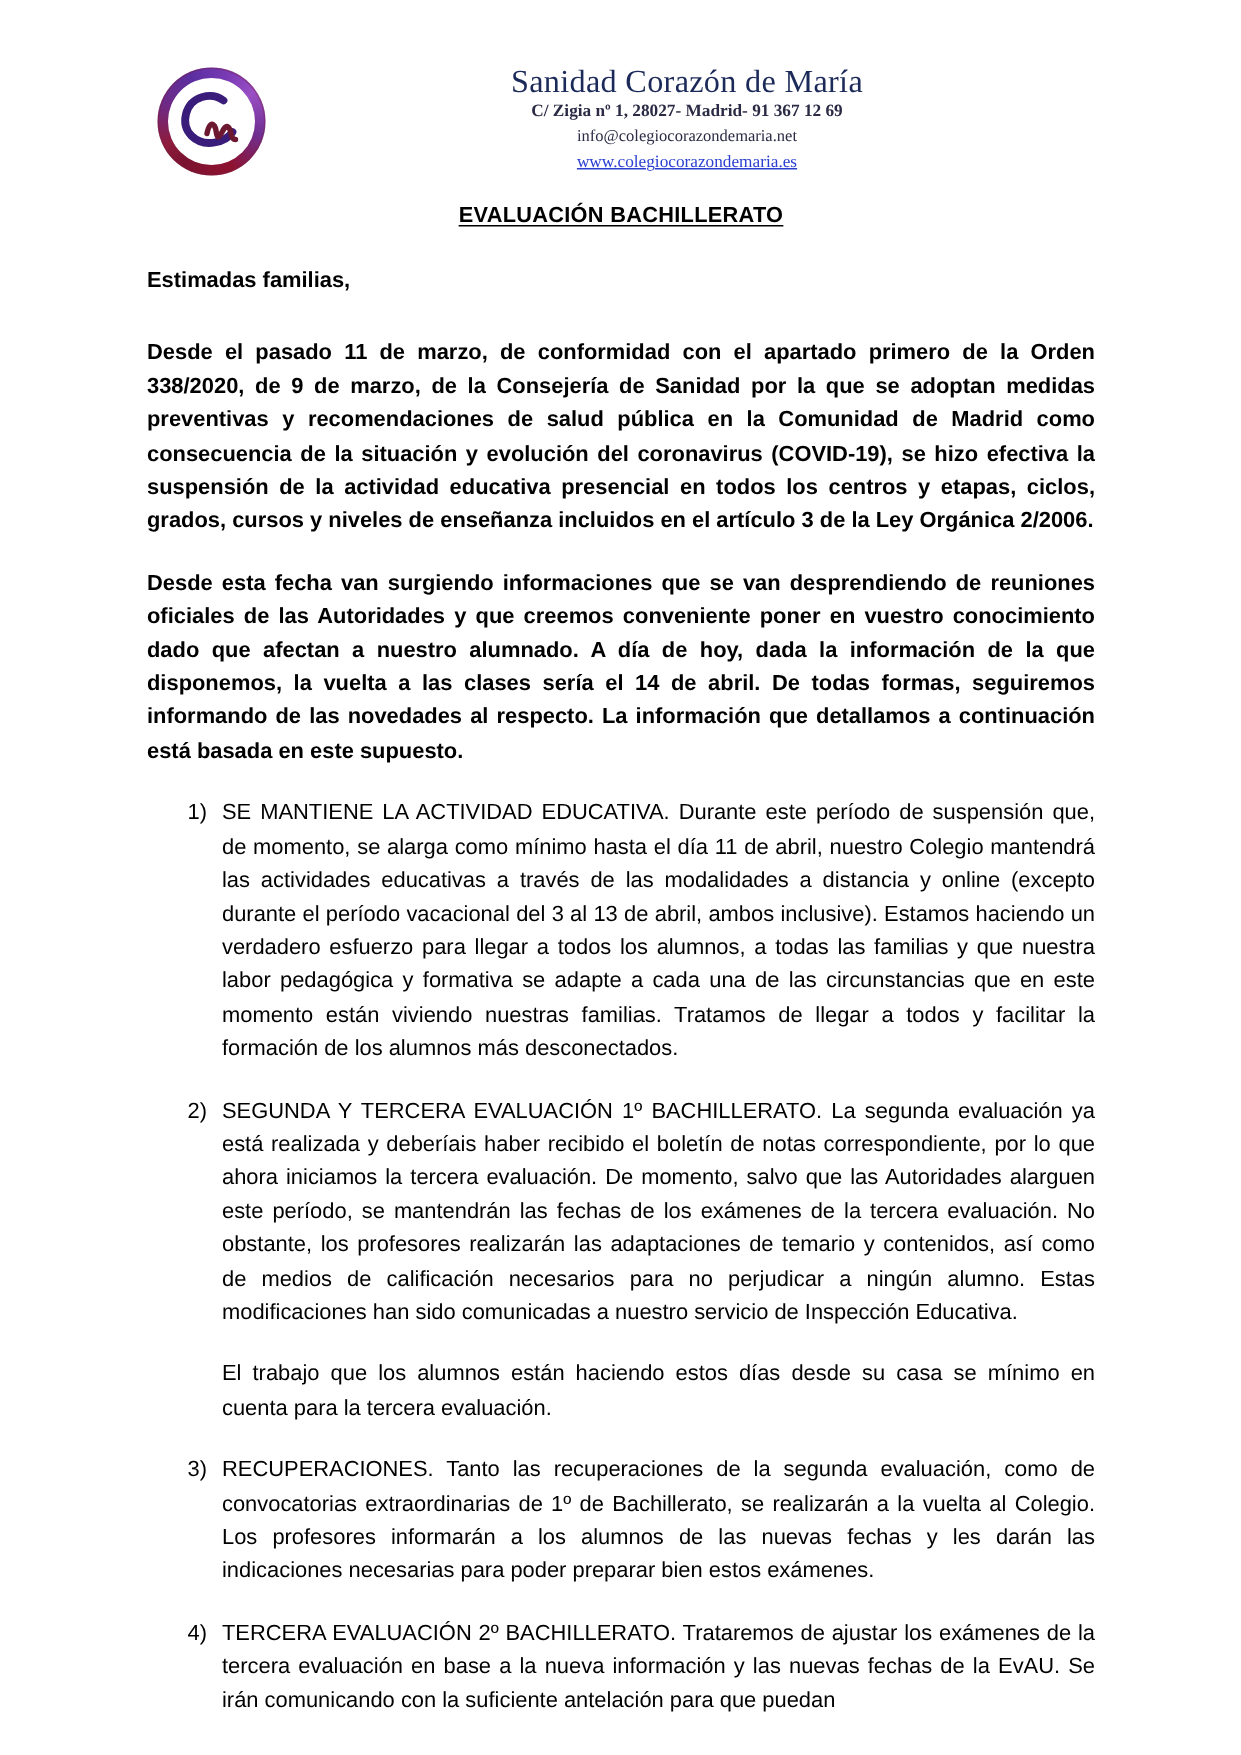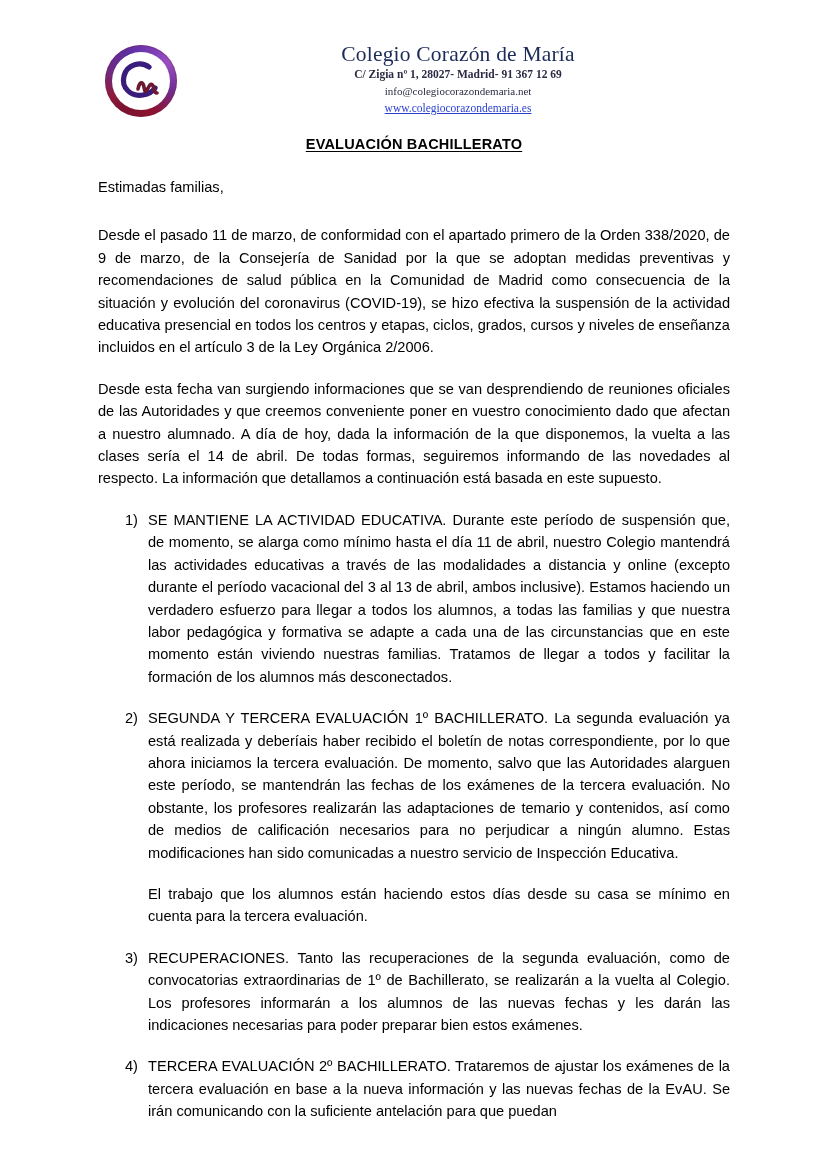--- a/index.html
+++ b/index.html
@@ -138,20 +138,21 @@
     top: 176px;
     width: 632px;
   }
   p.para {
     margin: 0 0 19px 0;
     font-size: 14.6px;
     line-height: 22.4px;
     text-align: justify;
     text-justify: inter-word;
     hyphens: none;
+    font-weight: bold;
   }
   p.greeting {
     margin: 0 0 26px 0;
     text-align: left;
   }
 
   ol.items {
     list-style: none;
     margin: 12px 0 0 0;
     padding: 0;
@@ -191,21 +192,21 @@
     <div class="logo-wrap">
       <div class="logo">
         <svg class="logo-mono" viewBox="0 0 72 72">
           <path d="M44 22 C36 16, 22 19, 19 31 C16 43, 26 52, 38 50 C44 49, 48 46, 50 43" fill="none" stroke="#3a1d7a" stroke-width="5.2" stroke-linecap="round"></path>
           <path d="M33 44 C34 39, 36 36, 38 39 C39.5 41.5, 39 45, 40 46 C41.5 47.5, 43 42, 45 40
                    C47 38, 48.5 41, 49 44 C49.4 46.5, 50 48, 52 48" fill="none" stroke="#6b1830" stroke-width="3.6" stroke-linecap="round" stroke-linejoin="round"></path>
         </svg>
       </div>
     </div>
     <div class="head-text">
-      <div class="school-name">Colegio Corazón de María</div>
+      <div class="school-name">Sanidad Corazón de María</div>
       <div class="school-addr">C/ Zigia nº 1, 28027- Madrid- 91 367 12 69</div>
       <div class="school-mail">info@colegiocorazondemaria.net</div>
       <div><a class="school-url" href="#">www.colegiocorazondemaria.es</a></div>
     </div>
   </div>
 
   <div class="doc-title">
     <span>EVALUACIÓN BACHILLERATO</span>
   </div>
 

